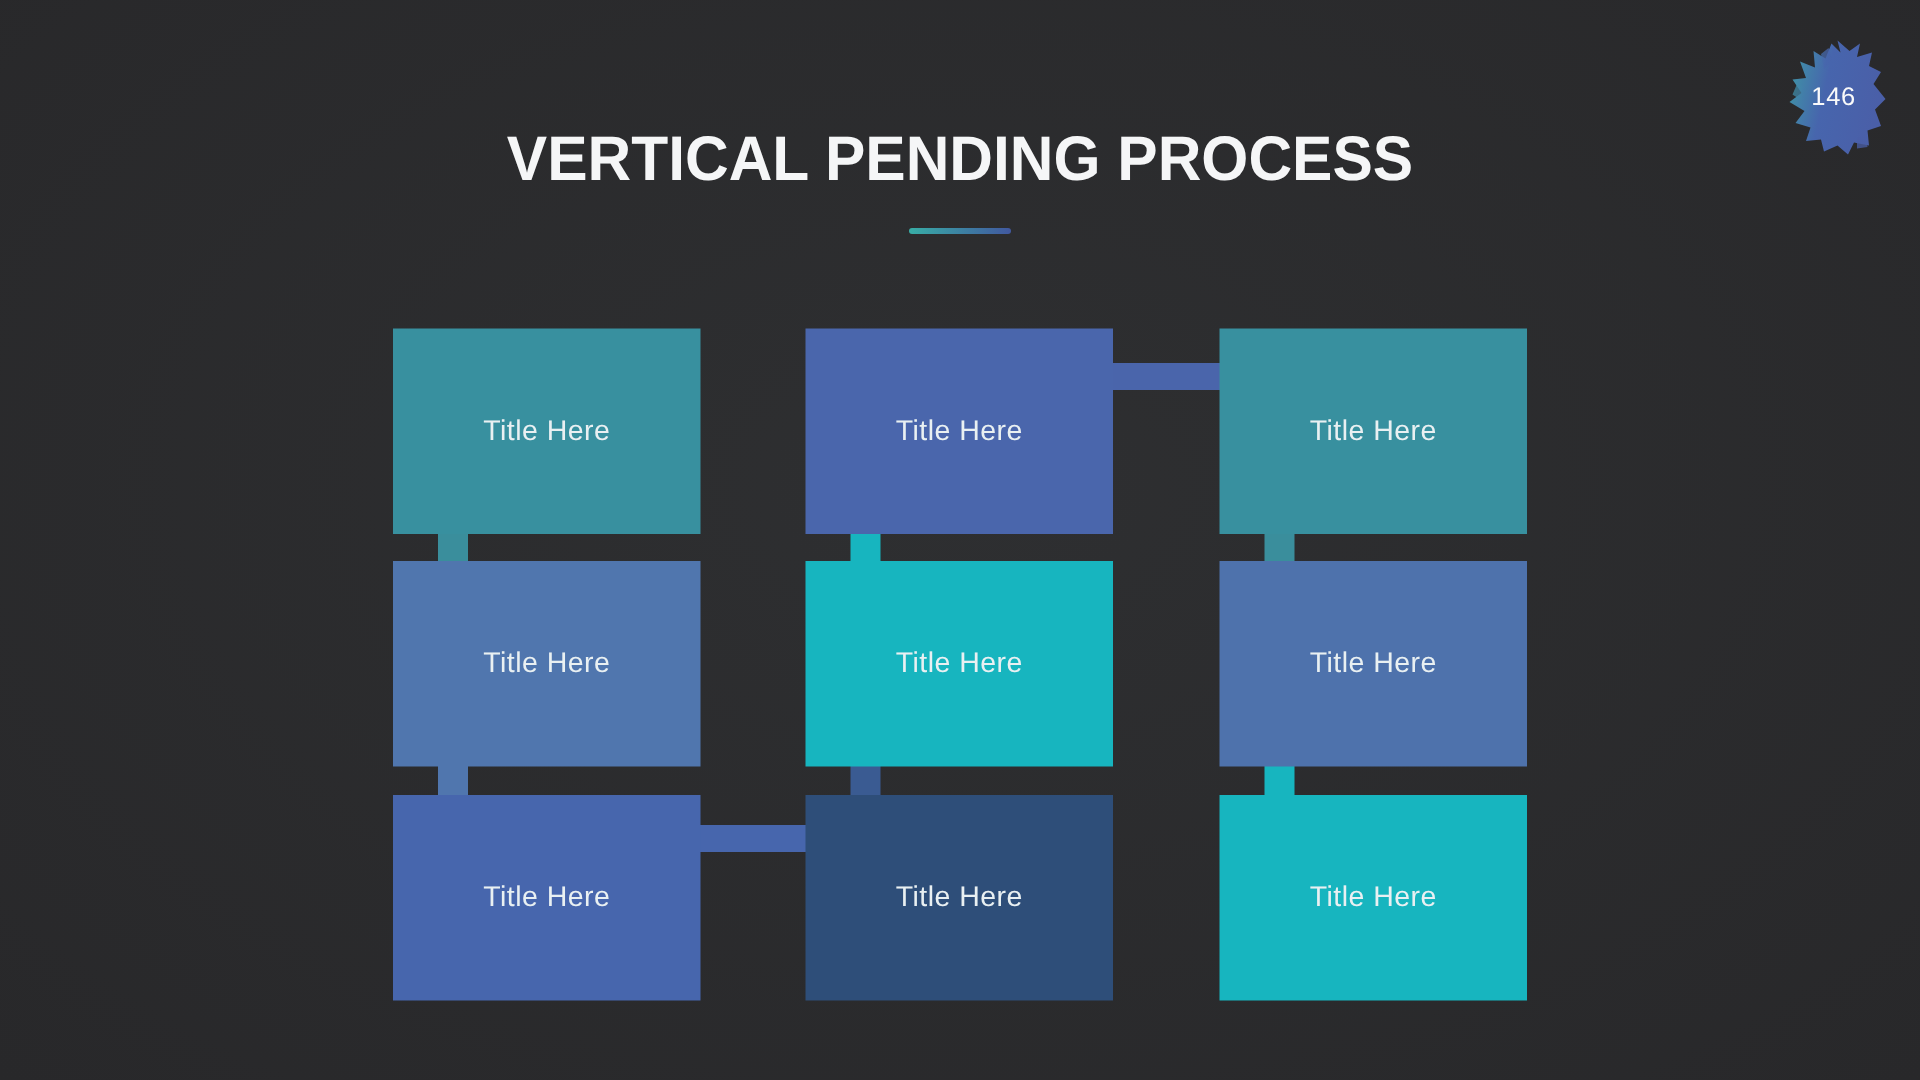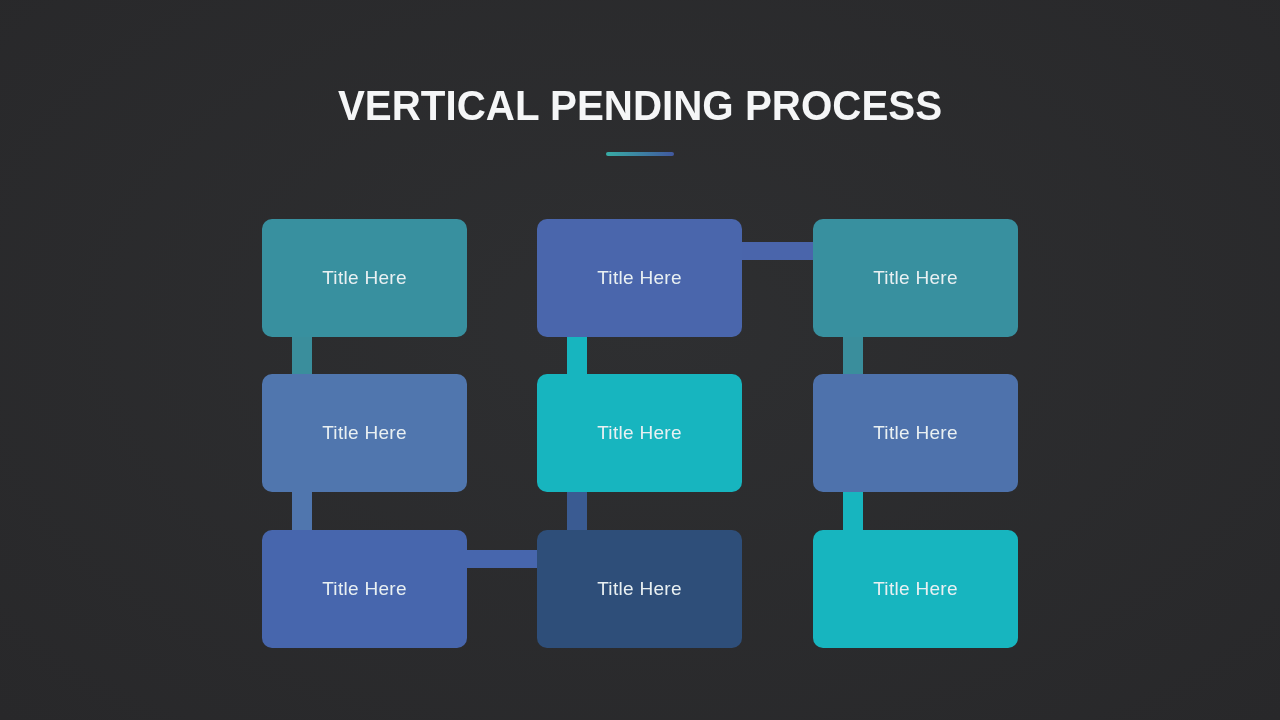--- a/index.html
+++ b/index.html
@@ -52,22 +52,22 @@
     left: 50%;
     transform: translate(-52%, -50%);
     font-size: 17px;
     color: #fafafa;
     letter-spacing: 0.5px;
   }
   .diagram { position: absolute; inset: 0; }
   .box {
     position: absolute;
     width: 205px;
-    height: 118px;
-    border-radius: 10px;
+    height: 137px;
+    border-radius: 0;
     display: flex;
     align-items: center;
     justify-content: center;
     z-index: 2;
   }
   .box-label {
     font-size: 19px;
     letter-spacing: 0.3px;
     color: #e9f0f2;
   }
@@ -87,20 +87,34 @@
   #conn-h-r3 { left: 464px; top: 550px; width: 76px; }
 </style>
 </head>
 <body>
 
 <div class="slide">
 
   <h1 class="slide-title">VERTICAL PENDING PROCESS</h1>
   <div class="title-underline"></div>
 
+  <div class="page-badge">
+    <svg width="70" height="78" viewBox="0 0 70 78">
+      <defs>
+        <linearGradient id="badgeGrad" x1="0" y1="0" x2="1" y2="0.25">
+          <stop offset="0" style="stop-color: var(--badge-from, #3d9ba4)"></stop>
+          <stop offset="0.45" style="stop-color: var(--badge-mid, #4765ad)"></stop>
+          <stop offset="1" style="stop-color: var(--badge-to, #4a5fa8)"></stop>
+        </linearGradient>
+      </defs>
+      <path fill="url(#badgeGrad)" d="M33 3 L39 9 L37 1 L45 8 L52 3 L50 12 L60 9 L58 18 L66 22 L61 30 L69 40 L62 47 L66 58 L57 61 L58 71 L48 69 L44 77 L37 71 L28 75 L26 67 L16 68 L19 59 L9 56 L15 48 L5 42 L13 36 L7 27 L16 26 L12 15 L22 19 L21 8 L29 13 Z"></path>
+      <path fill="url(#badgeGrad)" opacity="0.75" d="M26 10 L31 6 L34 14 L28 20 Z M10 30 L17 33 L13 41 L7 37 Z M50 66 L56 63 L57 72 L50 73 Z"></path>
+    </svg>
+    <span class="page-number">146</span>
+  </div>
 
   <div class="diagram">
 
     <div class="conn v" id="conn-v-c1-r12" style="background-color: rgb(58, 142, 156);"></div>
     <div class="conn v" id="conn-v-c2-r12" style="background-color: rgb(23, 181, 191);"></div>
     <div class="conn v" id="conn-v-c3-r12" style="background-color: rgb(58, 142, 156);"></div>
     <div class="conn v" id="conn-v-c1-r23" style="background-color: rgb(80, 118, 174);"></div>
     <div class="conn v" id="conn-v-c2-r23" style="background-color: rgb(58, 91, 146);"></div>
     <div class="conn v" id="conn-v-c3-r23" style="background-color: rgb(23, 181, 191);"></div>
     <div class="conn h" id="conn-h-r1" style="background-color: rgb(74, 101, 171);"></div>

